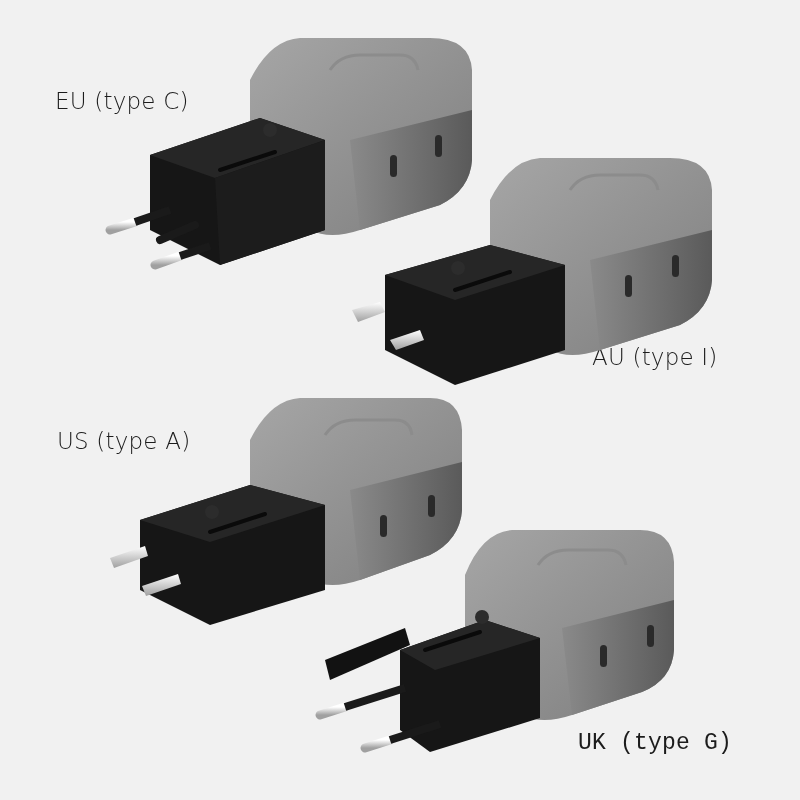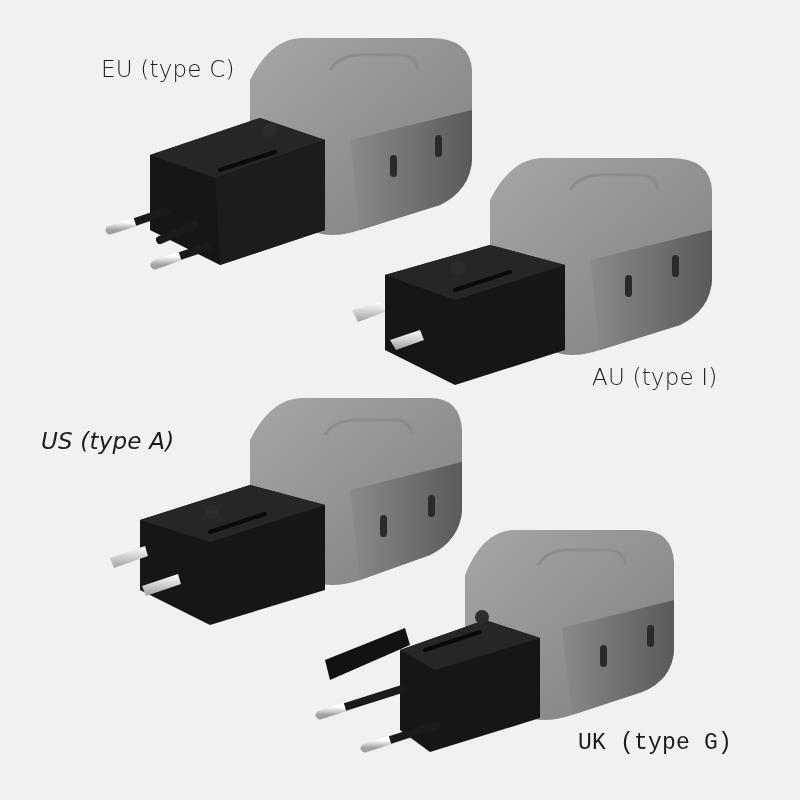--- a/index.html
+++ b/index.html
@@ -21,23 +21,23 @@
   .adapter {
     position: absolute;
     width: 400px;
     height: 260px;
   }
   .adapter svg { width: 100%; height: 100%; display: block; }
 </style>
 </head>
 <body>
 
-<div class="label" style="left:55px; top:56px;margin-left:46px;">EU (type C)</div>
-<div class="label" style="left:592px; top:364px;">AU (type I)</div>
-<div class="label" style="left:41px; top:428px;font-style:italic;">US (type A)</div>
+<div class="label" style="left:55px; top:88px;">EU (type C)</div>
+<div class="label" style="left:592px; top:344px;">AU (type I)</div>
+<div class="label" style="left:57px; top:428px;">US (type A)</div>
 <div class="label" style="left:578px; top:730px;font-family:Liberation Mono, monospace;">UK (type G)</div>
 
 <svg width="0" height="0" style="position:absolute">
   <defs>
     <linearGradient id="gTop" x1="0" y1="0" x2="1" y2="1">
       <stop offset="0" stop-color="#a6a6a6"></stop>
       <stop offset="1" stop-color="#7e7e7e"></stop>
     </linearGradient>
     <linearGradient id="gSide" x1="0" y1="0" x2="1" y2="0">
       <stop offset="0" stop-color="#8a8a8a"></stop>

